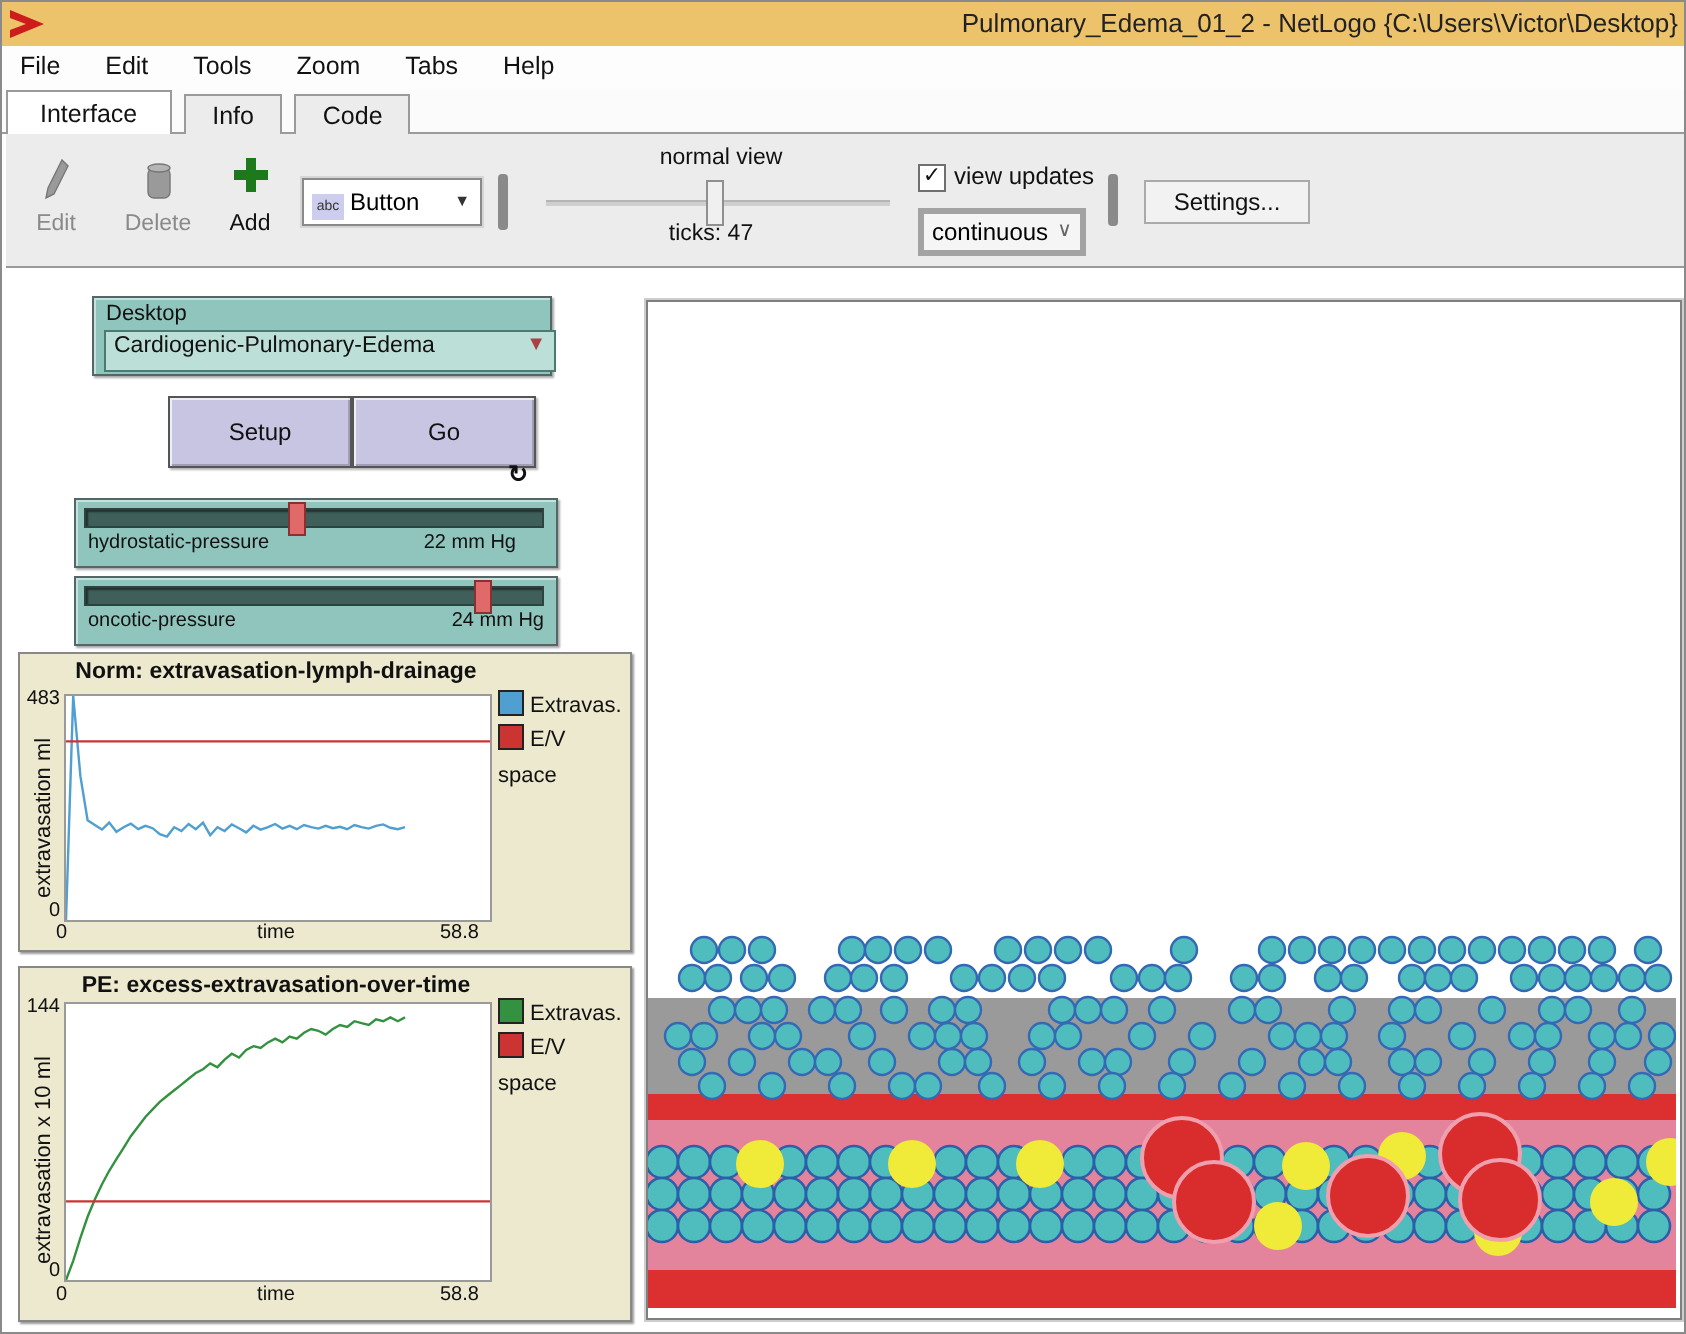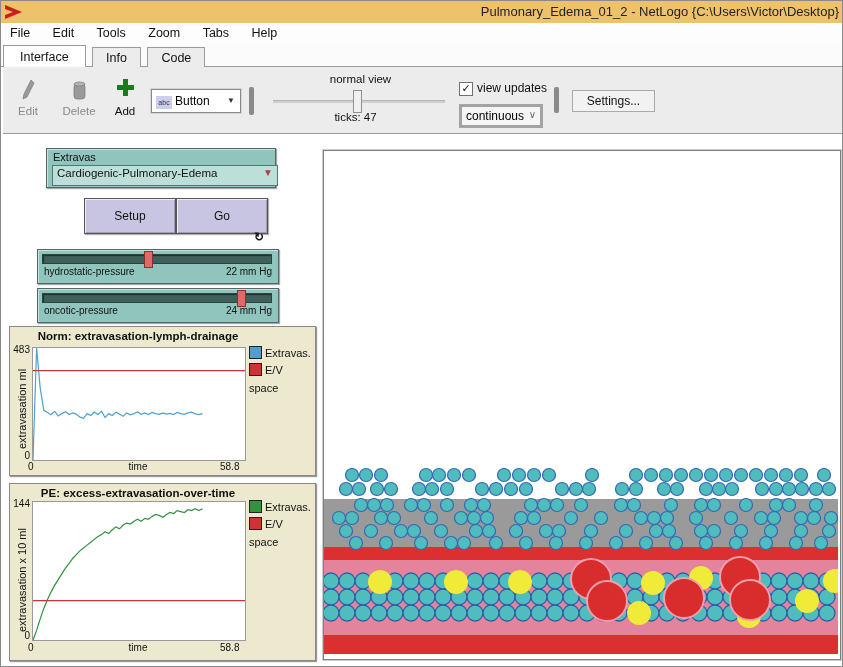--- a/index.html
+++ b/index.html
@@ -127,39 +127,39 @@
       <span style="float:right;color:#666;font-size:10px;">∨</span>
     </div>
 
     <div class="abs vsep" style="left:551px;top:20px;width:5px;height:26px;"></div>
     <div class="abs win-btn" style="left:569px;top:23px;width:81px;height:20px;line-height:20px;">Settings...</div>
   </div>
 
   <div class="abs" id="workspace">
 
     <div class="abs nl-teal" style="left:43px;top:14px;width:228px;height:38px;">
-      <div class="abs" style="left:6px;top:2px;font-size:11px;color:#111;">Extravas</div>
+      <div class="abs" style="left:6px;top:2px;font-size:11px;color:#111;">Desktop</div>
       <div class="abs" id="chooser-box">
         <span>Cardiogenic-Pulmonary-Edema</span>
         <span style="float:right;color:#a84444;font-size:10px;">▼</span>
       </div>
     </div>
 
     <div class="abs nl-btn" style="left:60px;top:64px;width:90px;height:34px;line-height:34px;margin-left:21px;">Setup</div>
     <div class="abs nl-btn" style="left:173px;top:64px;width:90px;height:34px;line-height:34px;">
       <span>Go</span>
       <span class="abs" style="right:3px;bottom:-10px;font-size:12px;font-weight:bold;line-height:12px;">↻</span>
     </div>
 
     <div class="abs nl-teal" style="left:34px;top:115px;width:240px;height:33px;">
       <div class="abs slider-groove" style="width:228px;">
         <div class="abs slider-thumb" id="thumb0" style="left: 101px;"></div>
       </div>
       <div class="abs slider-text" style="left:6px;top:16px;">hydrostatic-pressure</div>
-      <div class="abs slider-text" style="right:6px;top:16px;">22 mm Hg</div>
+      <div class="abs slider-text" style="right:20px;top:16px;">22 mm Hg</div>
     </div>
     <div class="abs nl-teal" style="left:34px;top:154px;width:240px;height:33px;">
       <div class="abs slider-groove" style="width:228px;">
         <div class="abs slider-thumb" id="thumb1" style="left: 194px;"></div>
       </div>
       <div class="abs slider-text" style="left:6px;top:16px;">oncotic-pressure</div>
       <div class="abs slider-text" style="right:6px;top:16px;">24 mm Hg</div>
     </div>
 
     <div class="abs plot" style="left:6px;top:192px;width:305px;height:148px;">

